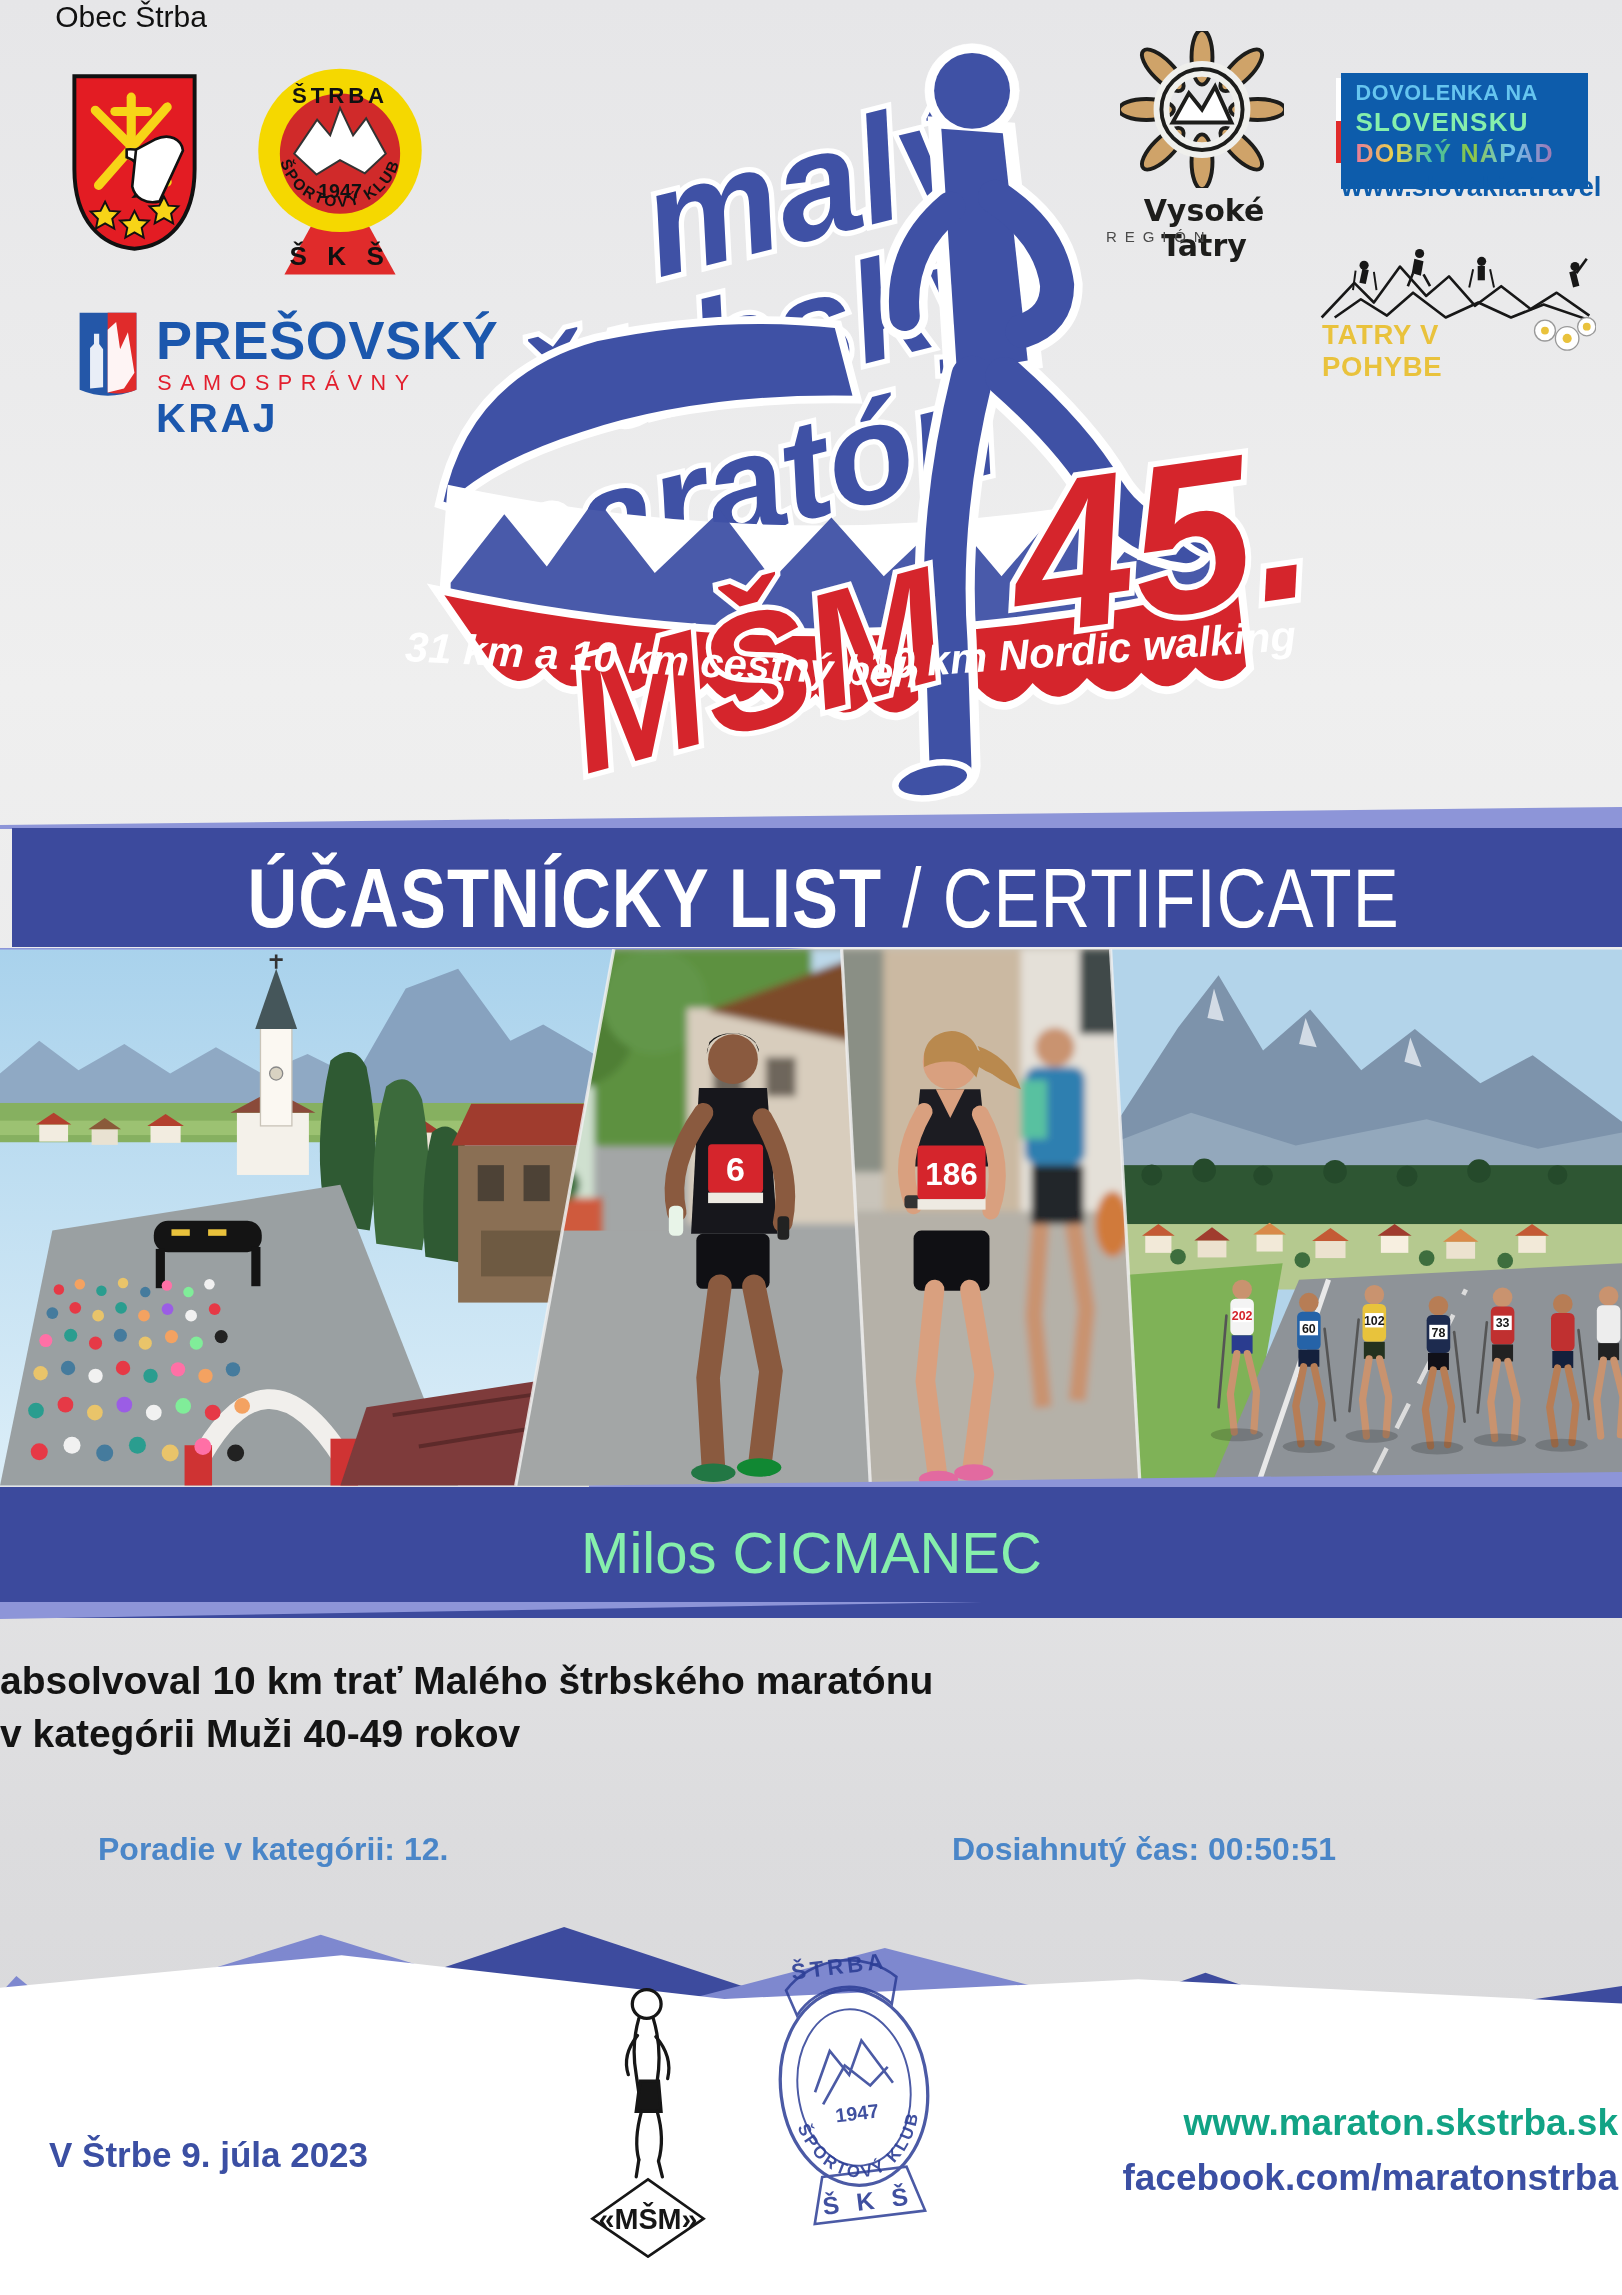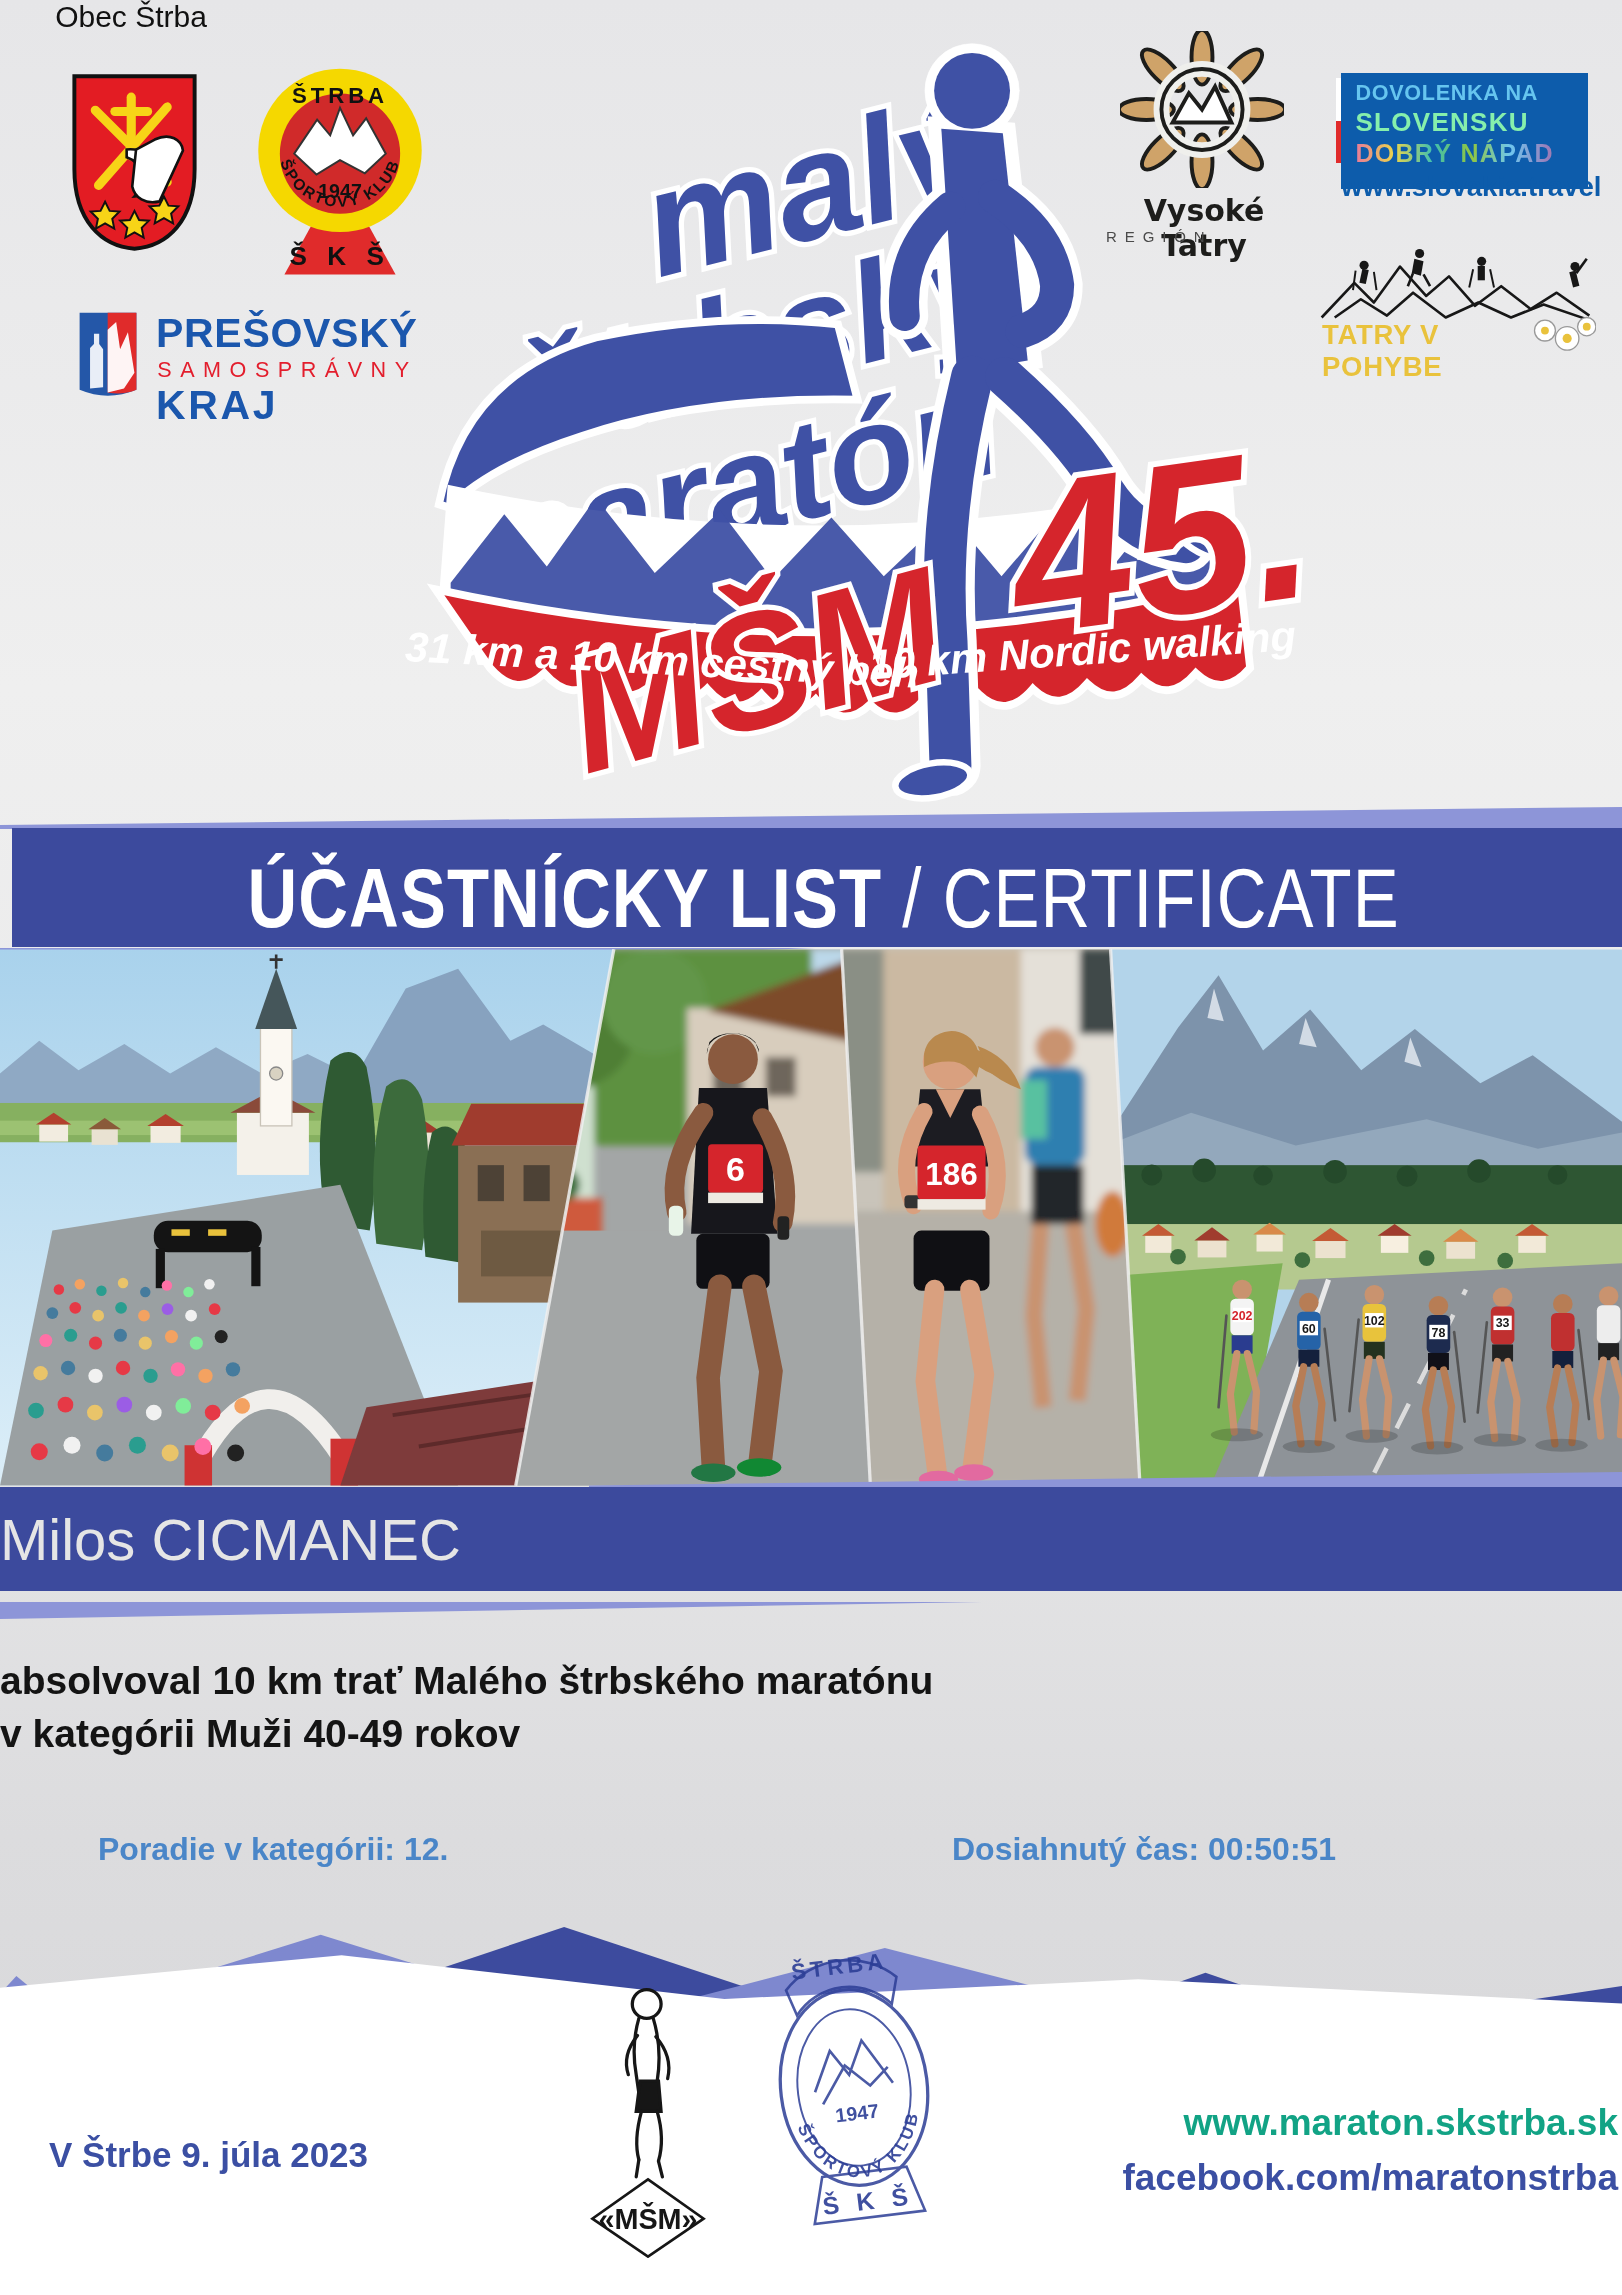--- a/index.html
+++ b/index.html
@@ -3,21 +3,21 @@
 <meta charset="utf-8">
 <style>
   html,body{margin:0;padding:0;background:#bbb;}
   #page{position:relative;width:1623px;height:2295px;overflow:hidden;
         background:linear-gradient(180deg,#e6e6e8 0%,#efefef 30%,#e9e9ea 55%,#dcdcde 80%,#d7d7d9 100%);
         font-family:"Liberation Sans",sans-serif;padding-left:42px;}
   .abs{position:absolute;}
   
   #obec-label{left:0;top:392;width:262px;text-align:center;font-size:30px;color:#111;}
   #presov-text{left:156px;top:313px;line-height:1;}
-  #presov-text .l1{font-size:41px;font-weight:bold;color:#1b57ad;letter-spacing:0.7px;}
+  #presov-text .l1{font-size:54px;font-weight:bold;color:#1b57ad;letter-spacing:0.7px;}
   #presov-text .l2{font-size:21.6px;color:#e31e2d;letter-spacing:8.5px;margin:5.2px 0 3.9px 1.3px;}
   #presov-text .l3{font-size:41px;font-weight:bold;color:#1b57ad;letter-spacing:2.6px;}
   #vt-name{left:1106px;top:193px;width:196px;text-align:center;font-size:30px;font-weight:bold;color:#1d1d1b;font-family:"DejaVu Sans",sans-serif;}
   #vt-region{left:1106px;top:228px;width:196px;text-align:left;font-size:15px;letter-spacing:7.9px;color:#4a4a4a;}
   #dovolenka{left:1341px;top:73px;width:247px;height:116px;background:#0d5cab;padding:6.5px 0 0 14.4px;box-sizing:border-box;}
   #dovolenka:before{content:"";position:absolute;left:-5.2px;top:5.2px;width:5.2px;height:43px;background:#fff;}
   #dovolenka:after{content:"";position:absolute;left:-5.2px;top:48px;width:5.2px;height:42px;background:#e02b2b;}
   #dovolenka .d1{font-size:21.6px;font-weight:bold;color:#66c5ef;letter-spacing:0.7px;}
   #dovolenka .d2{font-size:26px;font-weight:bold;color:#86efac;letter-spacing:1.3px;margin-top:1.3px;}
   #dovolenka .d3{font-size:25px;font-weight:bold;letter-spacing:1.3px;margin-top:1.3px;
@@ -31,22 +31,22 @@
   #title-inner{transform:scaleX(.82);font-size:84px;letter-spacing:1.3px;}
   #title-inner .bold{font-weight:bold;}
   #title-inner .thin{font-weight:normal;}
   .peri{background:#8d95d8;}
   #wedge-above-title{left:0;top:807px;width:1623px;height:22px;clip-path:polygon(0 82%,100% 0,100% 100%,0 100%);}
   #wedge-below-title{left:0;top:948px;width:815px;height:30px;clip-path:polygon(0 0,100% 0,0 100%);}
   
   #photo-strip{left:0;top:949px;width:1623px;height:537px;}
   
   #strip-above-name{left:589px;top:1472px;width:1034px;height:17px;clip-path:polygon(0 80%,100% 0,100% 100%,0 100%);}
-  #name-banner{left:0;top:1487px;width:1623px;height:104px;background:#3c4a9d;color:#e5e5e5;
-     display:flex;align-items:center;font-size:58px;}
+  #name-banner{left:0;top:1487px;width:1623px;height:131px;background:#3c4a9d;color:#86efac;
+     display:flex;align-items:center;justify-content:center;font-size:58px;}
   #wedge-below-name{left:0;top:1602px;width:982px;height:17px;clip-path:polygon(0 0,100% 0,0 100%);}
   
   .bodyline{left:0;width:1623px;color:#141414;font-size:39px;font-weight:600;font-family:"Liberation Sans",sans-serif;}
   #body-line1{top:1659px;}
   #body-line2{top:1712px;}
   .stat{font-size:32px;font-weight:600;color:#4a86c8;}
   #stat-rank{left:98px;top:1831px;}
   #stat-time{left:952px;top:1831px;}
   
   #white-base{left:0;top:2001px;width:1623px;height:294px;background:#fff;}

